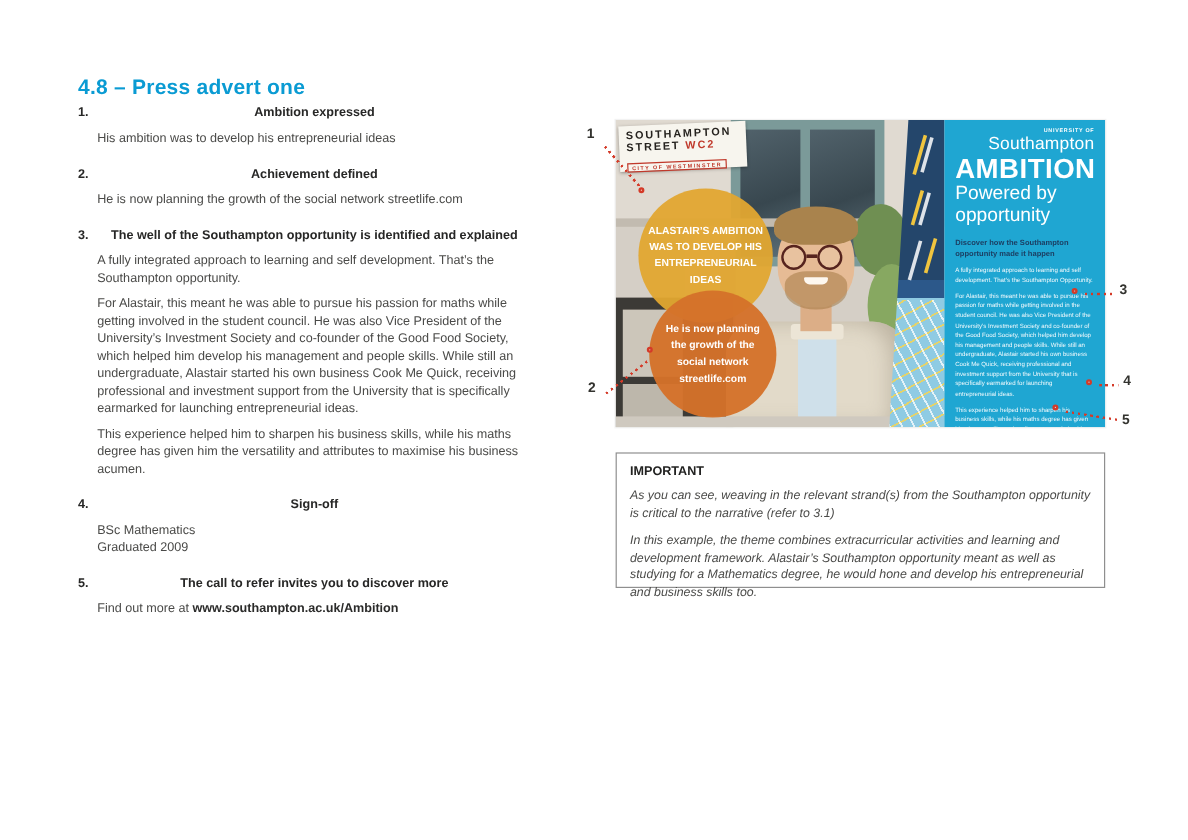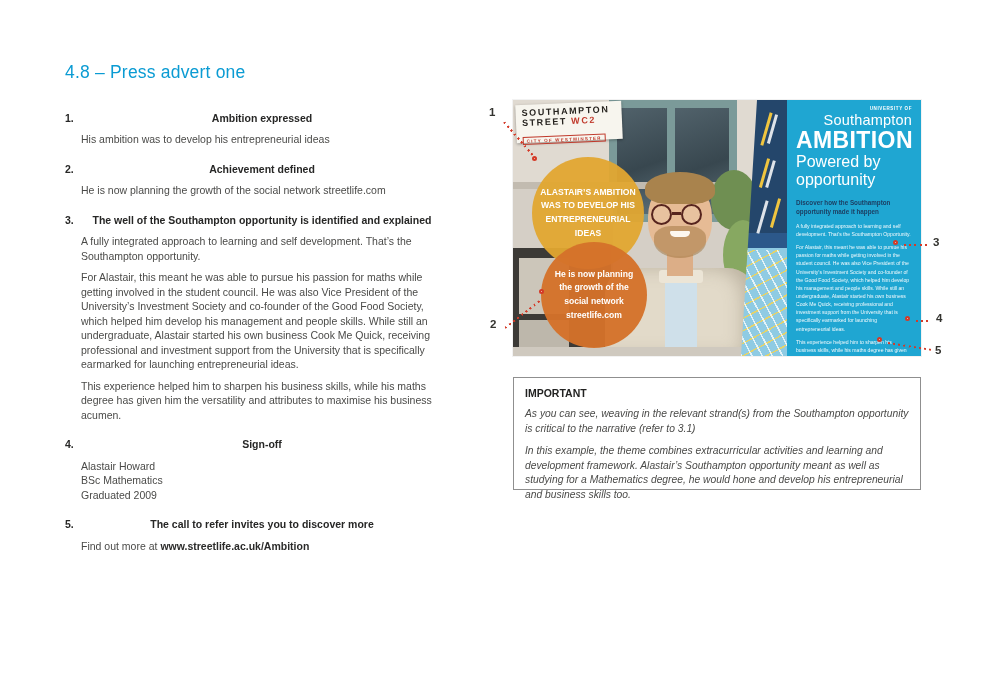--- a/index.html
+++ b/index.html
@@ -3,21 +3,21 @@
 <meta charset="utf-8">
 <style>
   * { margin:0; padding:0; box-sizing:border-box; }
   html,body { background:#e9e9e9; }
   #page {
     position:relative; width:990px; height:700px; background:#ffffff;
     overflow:hidden; font-family:"Liberation Sans", sans-serif;
   }
   
   .left-col { position:absolute; left:65px; top:62px; width:378px; }
-  .page-title { font-size:17.5px; font-weight:normal; color:#0a9bd3; letter-spacing:.2px; margin-bottom:28px; }
+  .page-title { font-size:17.5px; font-weight:bold; color:#0a9bd3; letter-spacing:.2px; margin-bottom:4px; }
   .anno { display:flex; margin-bottom:8px; }
   .anno-num { width:16px; flex:none; font-size:10.5px; font-weight:bold; color:#272726; line-height:1.38; }
   .anno-body { flex:1; }
   .anno-head { font-size:10.5px; font-weight:bold; color:#272726; line-height:1.38; margin-bottom:7px;text-align:center; }
   .anno-body p { font-size:10.5px; color:#4a4a48; line-height:1.38; margin-bottom:7px; }
   .so-line { font-size:10.5px; color:#4a4a48; line-height:1.38; }
   .cta-line { font-size:10.5px; color:#4a4a48; line-height:1.38; }
   .cta-url { font-weight:bold; color:#2b2b2a; }
   .mb7 { margin-bottom:7px; }
 
@@ -122,31 +122,30 @@
         <p>A fully integrated approach to learning and self development. That’s the Southampton opportunity.</p>
         <p>For Alastair, this meant he was able to pursue his passion for maths while getting involved in the student council. He was also Vice President of the University’s Investment Society and co-founder of the Good Food Society, which helped him develop his management and people skills. While still an undergraduate, Alastair started his own business Cook Me Quick, receiving professional and investment support from the University that is specifically earmarked for launching entrepreneurial ideas.</p>
         <p>This experience helped him to sharpen his business skills, while his maths degree has given him the versatility and attributes to maximise his business acumen.</p>
       </div>
     </div>
 
     <div class="anno">
       <span class="anno-num">4.</span>
       <div class="anno-body">
         <div class="anno-head">Sign-off</div>
-        <div class="so-line">Alastair Howard</div>
         <div class="so-line">BSc Mathematics</div>
         <div class="so-line mb7">Graduated 2009</div>
       </div>
     </div>
 
     <div class="anno">
       <span class="anno-num">5.</span>
       <div class="anno-body">
         <div class="anno-head">The call to refer invites you to discover more</div>
-        <div class="cta-line"><span>Find out more at </span><span class="cta-url">www.streetlife.ac.uk/Ambition</span></div>
+        <div class="cta-line"><span>Find out more at </span><span class="cta-url">www.southampton.ac.uk/Ambition</span></div>
       </div>
     </div>
   </div>
 
   <div class="advert">
     <div class="photo">
       <div class="wall-top"></div>
       <div class="window-big">
         <div class="pane p1"></div>
         <div class="pane p2"></div>

